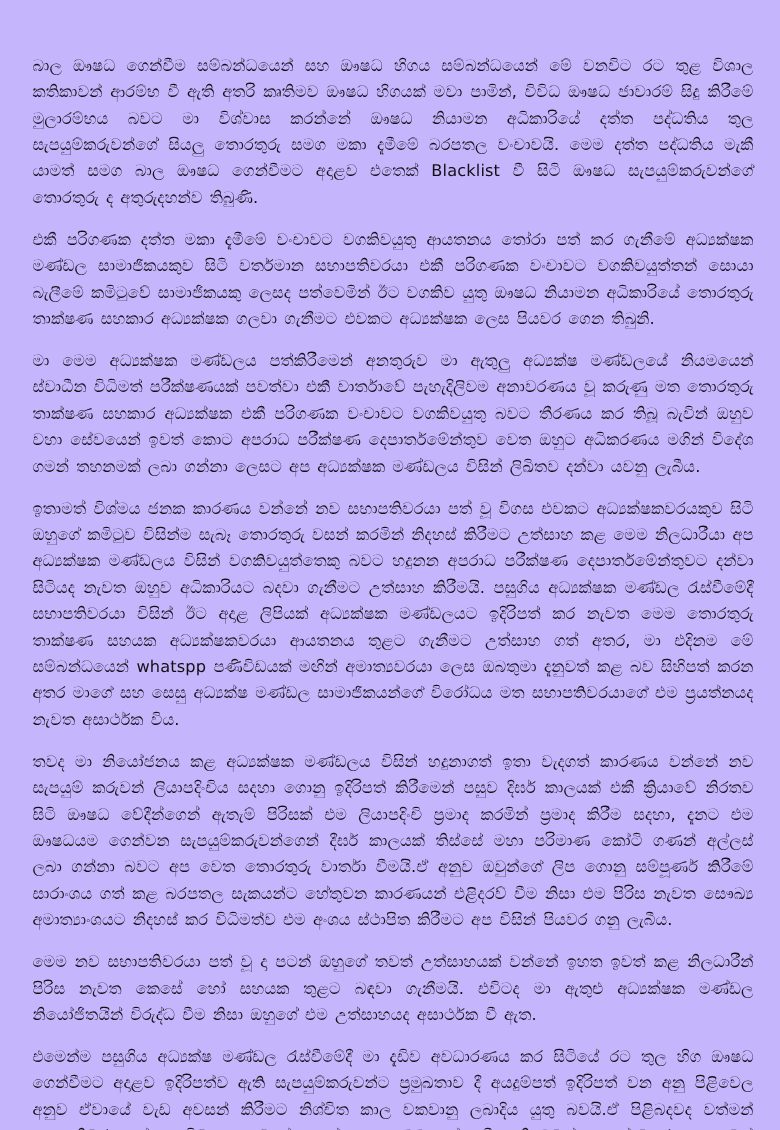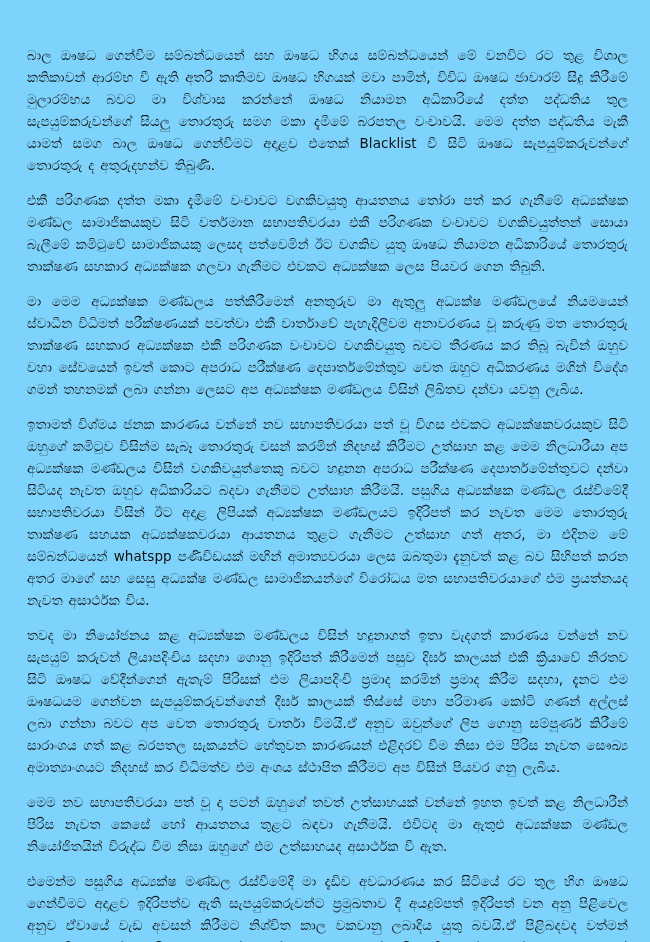--- a/index.html
+++ b/index.html
@@ -5,21 +5,21 @@
   html, body {
     margin: 0;
     padding: 0;
     background: #ffffff;
   }
   .page {
     position: relative;
     width: 650px;
     height: 942px;
     margin: 0 auto;
-    background: #7dd3fc;
+    background: #c4b5fd;
     overflow: hidden;
     box-sizing: border-box;
     padding: 44px 22px 8px 27px;
     font-family: "DejaVu Sans", "Liberation Sans", sans-serif;
     color: #111111;
   }
   .doc-body p {
     margin: 0 0 13px 0;
     font-size: 13.5px;
     line-height: 22px;
@@ -36,16 +36,16 @@
 </head>
 <body>
 
 <div class="page">
   <div class="doc-body">
     <p>බාල ඖෂධ ගෙන්වීම සම්බන්ධයෙන් සහ ඖෂධ හිගය සම්බන්ධයෙන් මේ වනවිට රට තුළ විශාල කතිකාවන් ආරම්භ වී ඇති අතරි කෘතිමව ඖෂධ හිගයක් මවා පාමින්, විවිධ ඖෂධ ජාවාරම් සිදු කිරීමේ මුලාරම්භය බවට මා විශ්වාස කරන්නේ ඖෂධ නියාමන අධිකාරියේ දත්ත පද්ධතිය තුල සැපයුම්කරුවන්ගේ සියලු තොරතුරු සමග මකා දැමීමේ බරපතල වංචාවයි. මෙම දත්ත පද්ධතිය මැකී යාමත් සමග බාල ඖෂධ ගෙන්වීමට අදාළව එතෙක් Blacklist වී සිටි ඖෂධ සැපයුම්කරුවන්ගේ තොරතුරු ද අතුරුදහන්ව තිබුණි.</p>
     <p>එකී පරිගණක දත්ත මකා දැමීමේ වංචාවට වගකිවයුතු ආයතනය තෝරා පත් කර ගැනීමේ අධ්‍යක්ෂක මණ්ඩල සාමාජිකයකුව සිටි වර්තමාන සභාපතිවරයා එකී පරිගණක වංචාවට වගකිවයුත්තන් සොයා බැලීමේ කමිටුවේ සාමාජිකයකු ලෙසද පත්වෙමින් ඊට වගකිව යුතු ඖෂධ නියාමන අධිකාරියේ තොරතුරු තාක්ෂණ සහකාර අධ්‍යක්ෂක ගලවා ගැනීමට එවකට අධ්‍යක්ෂක ලෙස පියවර ගෙන තිබුනි.</p>
     <p>මා මෙම අධ්‍යක්ෂක මණ්ඩලය පත්කිරීමෙන් අනතුරුව මා ඇතුලු අධ්‍යක්ෂ මණ්ඩලයේ නියමයෙන් ස්වාධීන විධිමත් පරීක්ෂණයක් පවත්වා එකී වාර්තාවේ පැහැදිලිවම අනාවරණය වූ කරුණු මත තොරතුරු තාක්ෂණ සහකාර අධ්‍යක්ෂක එකී පරිගණක වංචාවට වගකිවයුතු බවට තීරණය කර තිබූ බැවින් ඔහුව වහා සේවයෙන් ඉවත් කොට අපරාධ පරීක්ෂණ දෙපාර්තමේන්තුව වෙත ඔහුට අධිකරණය මගින් විදේශ ගමන් තහනමක් ලබා ගන්නා ලෙසට අප අධ්‍යක්ෂක මණ්ඩලය විසින් ලිඛිතව දන්වා යවනු ලැබීය.</p>
     <p>ඉතාමත් විශ්මය ජනක කාරණය වන්නේ නව සභාපතිවරයා පත් වූ විගස එවකට අධ්‍යක්ෂකවරයකුව සිටි ඔහුගේ කමිටුව විසින්ම සැබෑ තොරතුරු වසන් කරමින් නිදහස් කිරීමට උත්සාහ කළ මෙම නිලධාරීයා අප අධ්‍යක්ෂක මණ්ඩලය විසින් වගකිවයුත්තෙකු බවට හදුනන අපරාධ පරීක්ෂණ දෙපාර්තමේන්තුවට දන්වා සිටියද නැවත ඔහුව අධිකාරියට බදවා ගැනීමට උත්සාහ කිරීමයි. පසුගිය අධ්‍යක්ෂක මණ්ඩල රැස්වීමේදී සභාපතිවරයා විසින් ඊට අදාළ ලිපියක් අධ්‍යක්ෂක මණ්ඩලයට ඉදිරිපත් කර නැවත මෙම තොරතුරු තාක්ෂණ සහයක අධ්‍යක්ෂකවරයා ආයතනය තුළට ගැනීමට උත්සාහ ගත් අතර, මා එදිනම මේ සම්බන්ධයෙන් whatspp පණිවිඩයක් මඟින් අමාත්‍යවරයා ලෙස ඔබතුමා දැනුවත් කළ බව සිහිපත් කරන අතර මාගේ සහ සෙසු අධ්‍යක්ෂ මණ්ඩල සාමාජිකයන්ගේ විරෝධය මත සභාපතිවරයාගේ එම ප්‍රයත්නයද නැවත අසාර්ථක විය.</p>
     <p>තවද මා නියෝජනය කළ අධ්‍යක්ෂක මණ්ඩලය විසින් හදුනාගත් ඉතා වැදගත් කාරණය වන්නේ නව සැපයුම් කරුවන් ලියාපදිංචිය සදහා ගොනු ඉදිරිපත් කිරීමෙන් පසුව දිර්ඝ කාලයක් එකී ක්‍රියාවේ නිරතව සිටි ඖෂධ වේදීන්ගෙන් ඇතැම් පිරිසක් එම ලියාපදිංචි ප්‍රමාද කරමින් ප්‍රමාද කිරීම සදහා, දැනට එම ඖෂධයම ගෙන්වන සැපයුම්කරුවන්ගෙන් දීර්ඝ කාලයක් තිස්සේ මහා පරිමාණ කෝටි ගණන් අල්ලස් ලබා ගන්නා බවට අප වෙත තොරතුරු වාර්තා වීමයි.ඒ අනුව ඔවුන්ගේ ලිප ගොනු සම්පූර්ණ කිරීමේ සාරාංශය ගත් කළ බරපතල සැකයන්ට හේතුවන කාරණයන් එළිදරව් වීම නිසා එම පිරිස නැවත සෞඛ්‍ය අමාත්‍යාංශයට නිදහස් කර විධිමත්ව එම අංශය ස්ථාපිත කිරීමට අප විසින් පියවර ගනු ලැබීය.</p>
-    <p>මෙම නව සභාපතිවරයා පත් වූ දා පටන් ඔහුගේ තවත් උත්සාහයක් වන්නේ ඉහත ඉවත් කළ නිලධාරීන් පිරිස නැවත කෙසේ හෝ ආයතනය තුළට බඳවා ගැනීමයි. එවිටද මා ඇතුළු අධ්‍යක්ෂක මණ්ඩල නියෝජිතයින් විරුද්ධ වීම නිසා ඔහුගේ එම උත්සාහයද අසාර්ථක වී ඇත.</p>
+    <p>මෙම නව සභාපතිවරයා පත් වූ දා පටන් ඔහුගේ තවත් උත්සාහයක් වන්නේ ඉහත ඉවත් කළ නිලධාරීන් පිරිස නැවත කෙසේ හෝ සහයක තුළට බඳවා ගැනීමයි. එවිටද මා ඇතුළු අධ්‍යක්ෂක මණ්ඩල නියෝජිතයින් විරුද්ධ වීම නිසා ඔහුගේ එම උත්සාහයද අසාර්ථක වී ඇත.</p>
     <p>එමෙන්ම පසුගිය අධ්‍යක්ෂ මණ්ඩල රැස්වීමේදී මා දැඩිව අවධාරණය කර සිටියේ රට තුල හිග ඖෂධ ගෙන්වීමට අදාළව ඉදිරිපත්ව ඇති සැපයුම්කරුවන්ට ප්‍රමුඛතාව දී අයදුම්පත් ඉදිරිපත් වන අනු පිළිවෙල අනුව ඒවායේ වැඩ අවසන් කිරීමට නිශ්චිත කාල වකවානු ලබාදිය යුතු බවයි.ඒ පිළිබදවද වත්මන් සභාපතිවරයාගේ හා විධායක අධ්‍යක්ෂකගේ නොසතුටට හේතු වී ඇති බවක් පෙනේ.වසර ගණනාවක් තිස්සේ ප්‍රමාද කරමින් තිබෙන සැපයුම්කරුවන් ලි.ප තොරතුරු ගෙන්වා පරීක්ෂා කරන ලෙස මම ඔබතුමාගෙන් ඉල්ලමි.</p>
   </div>
 </div>
 
 </body></html>

